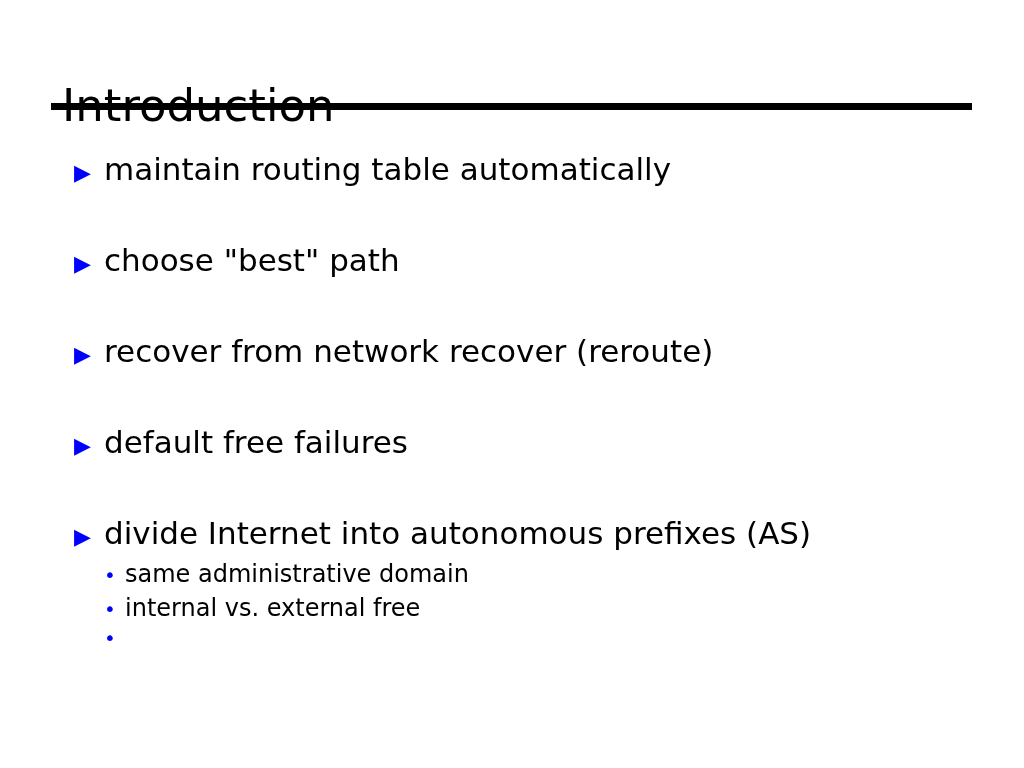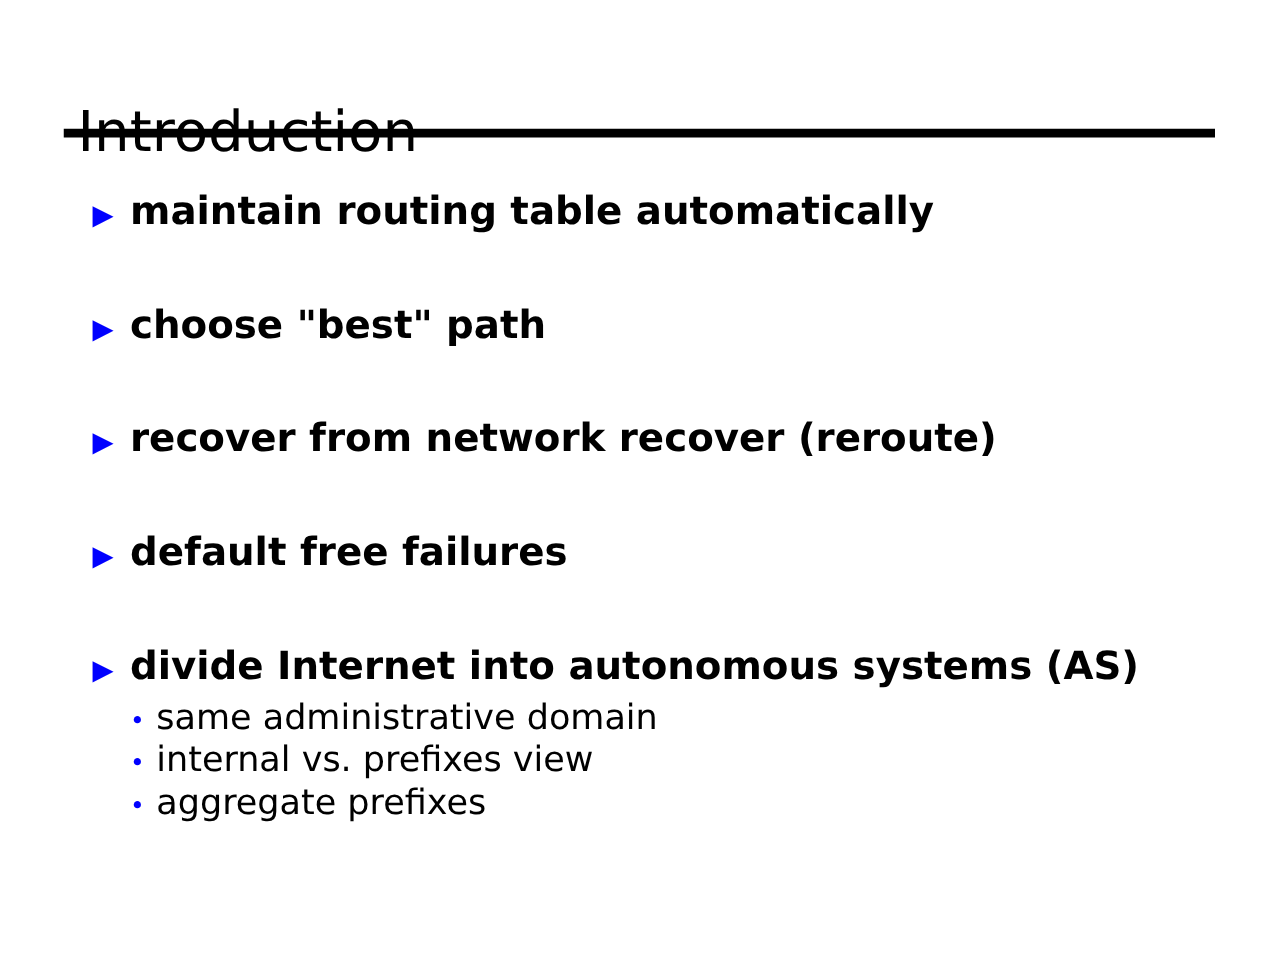--- a/index.html
+++ b/index.html
@@ -69,21 +69,20 @@
     line-height: 1;
     width: 30px;
     flex: 0 0 30px;
   }
 
   .bullet-item .btext {
     display: inline-block;
     font-size: 31px;
     line-height: 34px;
     color: #000000;
-    font-weight: bold;
   }
 
   
   .b0 { top: 152px; }
   .b1 { top: 243px; }
   .b2 { top: 334px; }
   .b3 { top: 425px; }
   .b4 { top: 516px; }
 
   
@@ -104,21 +103,21 @@
     display: inline-block;
     color: #0000ff;
     font-size: 20px;
     line-height: 1;
     width: 21px;
     flex: 0 0 21px;
   }
 
   .sub-item .stext {
     display: inline-block;
-    font-size: 28px;
+    font-size: 24px;
     line-height: 28px;
     color: #000000;
   }
 </style>
 </head>
 <body>
 
 <div class="slide">
 
   <h1 class="slide-title">Introduction</h1>
@@ -142,37 +141,36 @@
       <span class="btext">recover from network recover (reroute)</span>
     </div>
 
     <div class="bullet-item b3">
       <span class="marker">▶</span>
       <span class="btext">default free failures</span>
     </div>
 
     <div class="bullet-item b4">
       <span class="marker">▶</span>
-      <span class="btext">divide Internet into autonomous systems (AS)</span>
+      <span class="btext">divide Internet into autonomous prefixes (AS)</span>
     </div>
 
   </div>
 
   <div class="subbullets">
 
     <div class="sub-item">
       <span class="marker">•</span>
       <span class="stext">same administrative domain</span>
     </div>
 
     <div class="sub-item">
       <span class="marker">•</span>
-      <span class="stext">internal vs. prefixes view</span>
+      <span class="stext">internal vs. external free</span>
     </div>
 
     <div class="sub-item">
       <span class="marker">•</span>
-      <span class="stext">aggregate prefixes</span>
     </div>
 
   </div>
 
 </div>
 
 </body></html>

